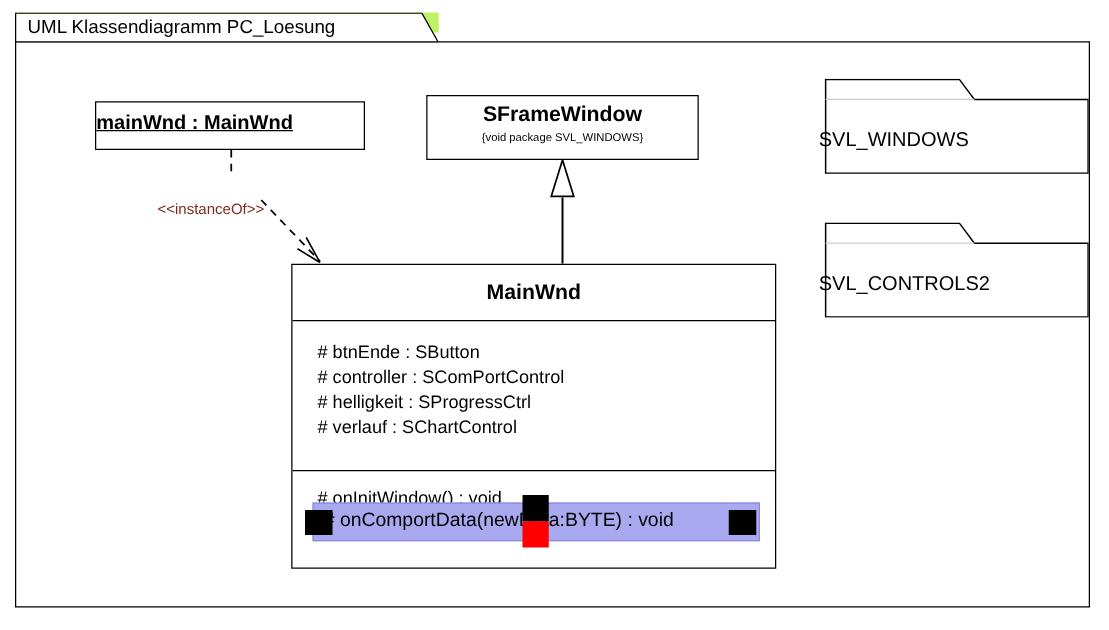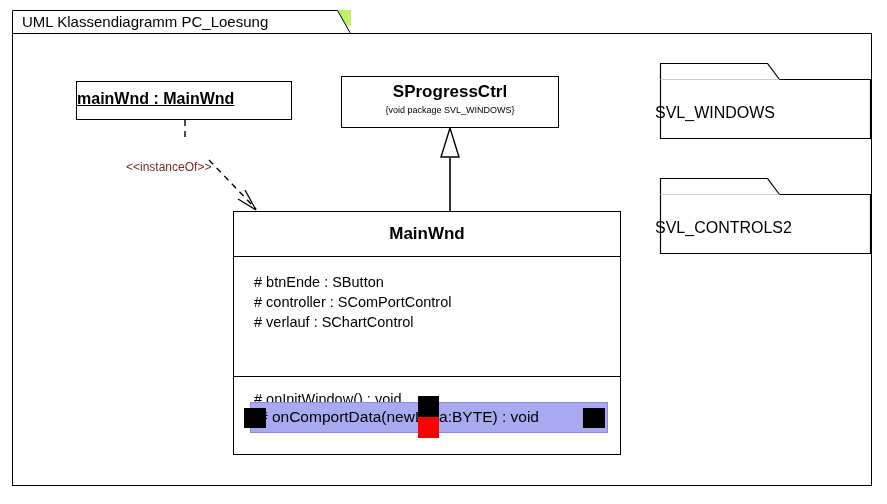--- a/index.html
+++ b/index.html
@@ -247,32 +247,33 @@
     </g>
   </svg>
 
   <span class="instance-label">&lt;&lt;instanceOf&gt;&gt;</span>
 
   <div class="classbox" id="object-box">
     <span class="obj-name">mainWnd : MainWnd</span>
   </div>
 
   <div class="classbox" id="sframe-box">
-    <span class="cls-name">SProgressCtrl</span>
+    <span class="cls-name">SFrameWindow</span>
     <span class="cls-pkg">{void package SVL_WINDOWS}</span>
   </div>
 
   <div class="classbox" id="mainwnd-box">
     <span class="cls-title">MainWnd</span>
     <div class="cls-divider" id="divider-1"></div>
     <div class="cls-divider" id="divider-2"></div>
 
     <div class="member-list" id="attributes">
       <div class="member"># btnEnde : SButton</div>
       <div class="member"># controller : SComPortControl</div>
+      <div class="member"># helligkeit : SProgressCtrl</div>
       <div class="member"># verlauf : SChartControl</div>
     </div>
 
     <div class="member-list" id="operations">
       <div class="member"># onInitWindow() : void</div>
       <div class="member"># onComportData(newData:BYTE) : void</div>
     </div>
   </div>
 
   <div class="package" id="pkg-svl-windows">

